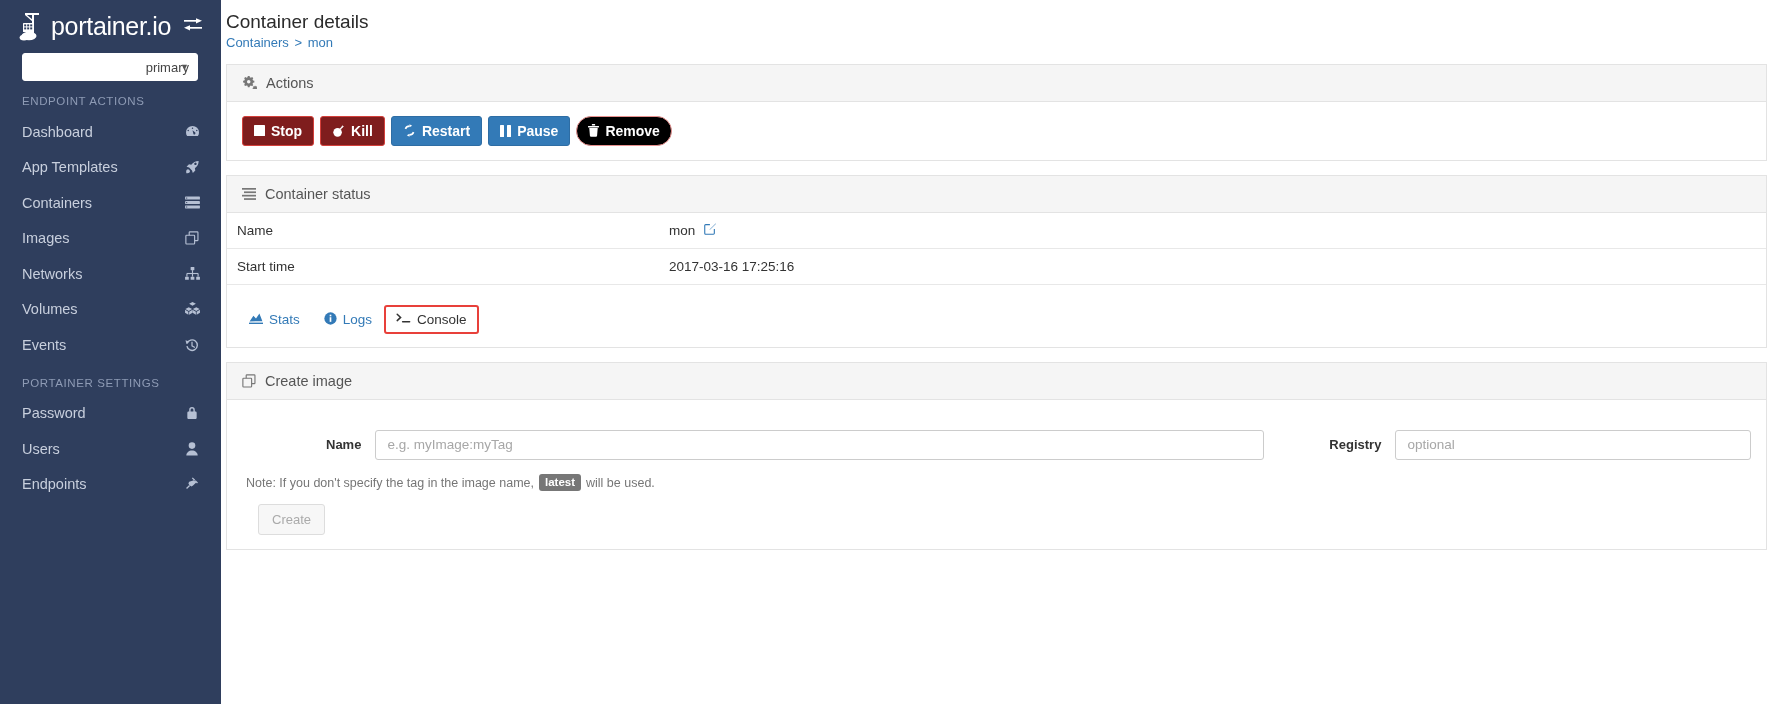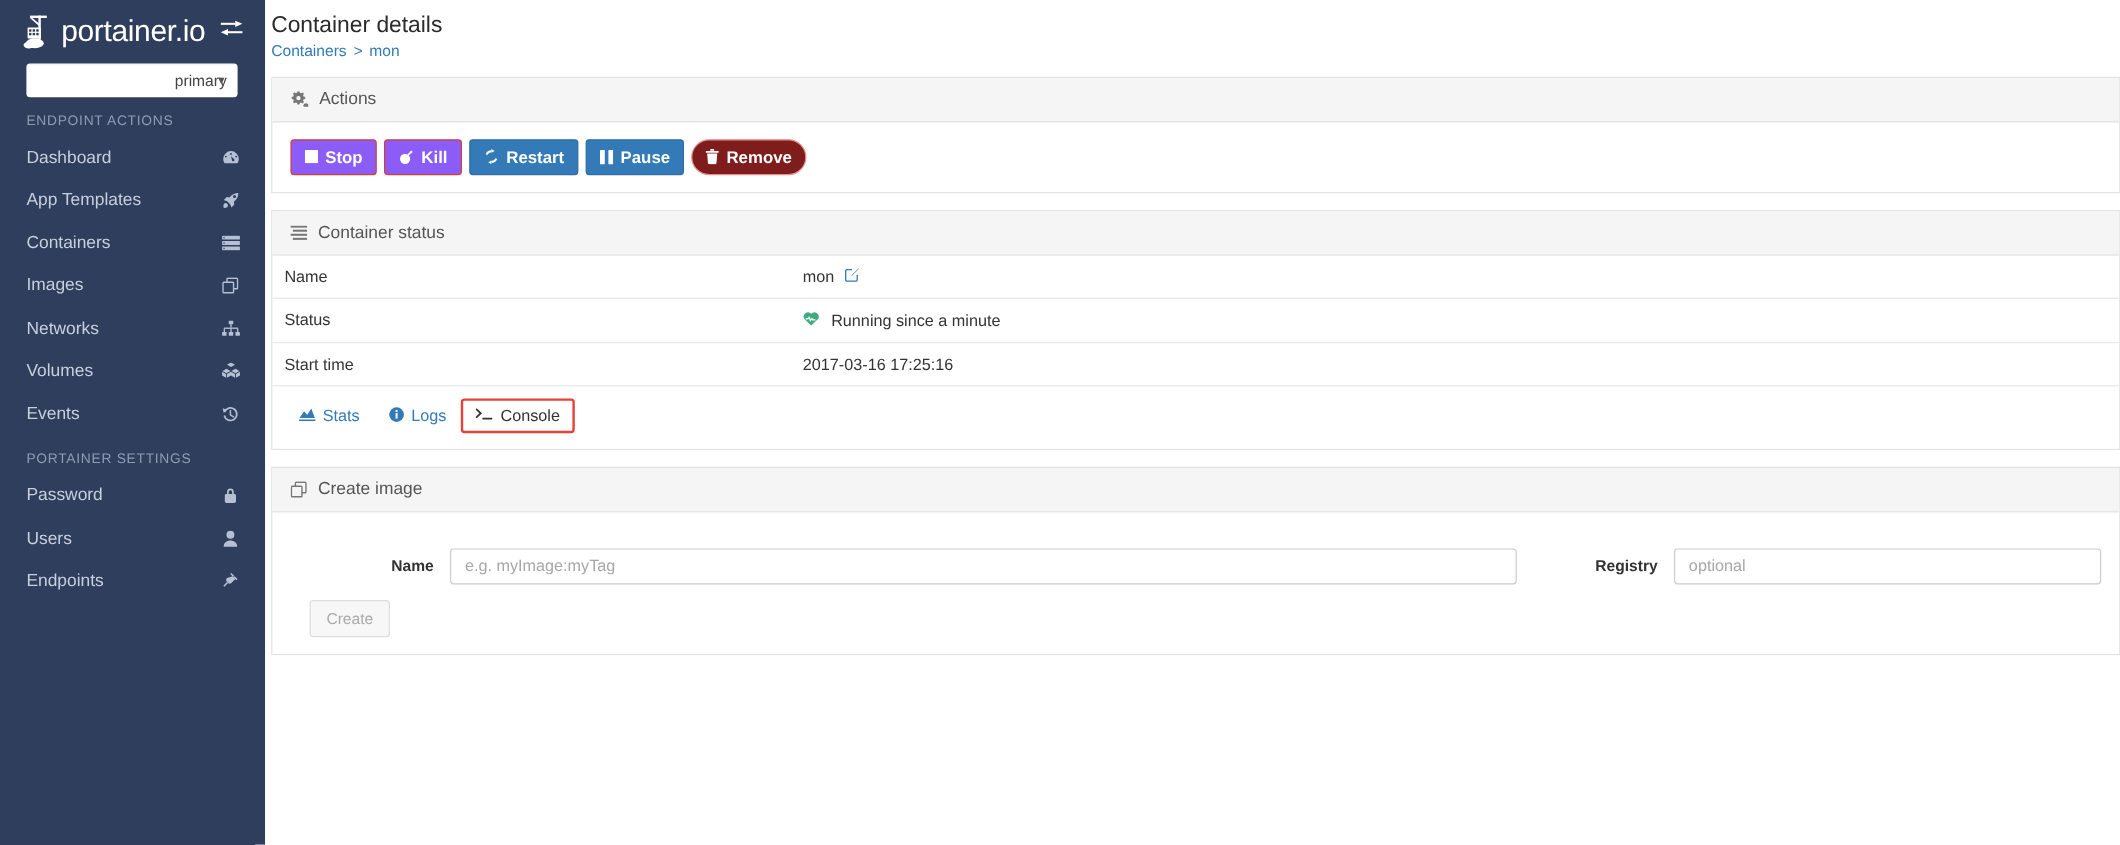--- a/index.html
+++ b/index.html
@@ -173,23 +173,23 @@
     font-weight: bold;
     padding: 0 11px;
     height: 30px;
     display: inline-flex;
     align-items: center;
     gap: 6px;
     cursor: pointer;
     line-height: 1;
     font-family: "Liberation Sans", sans-serif;
   }
-  .btn-danger  { background: #8b5cf6; border-color: #d43f3a; align-items: center; }
+  .btn-danger  { background: #7f1d1d; border-color: #d43f3a; align-items: center; }
   .btn-primary { background: #337ab7; border-color: #2e6da4; }
-  .btn-muted   { background: #7f1d1d; border-color: #e8918f; border-radius: 15px; }
+  .btn-muted   { background: #000000; border-color: #e8918f; border-radius: 15px; }
   .btn .bicon { font-size: 12px; line-height: 1; display: inline-flex; }
 
   
   table.status {
     width: 100%;
     border-collapse: collapse;
     font-size: 13.5px;
   }
   table.status td {
     border-top: 1px solid #e8e8e8;
@@ -199,21 +199,21 @@
   }
   table.status tr:first-child td { border-top: none; }
   td.col-key { width: 432px; }
   .edit-icon { color: #337ab7; margin-left: 5px; font-size: 12px; cursor: pointer; }
   .heart { color: #3dac7e; margin-right: 6px; font-size: 13px; }
 
   .linkbar {
     display: flex;
     align-items: center;
     gap: 0;
-    padding: 10px 10px 12px 10px;
+    padding: 20px 10px 12px 10px;
     border-top: 1px solid #e8e8e8;
   }
   .linkbtn {
     display: inline-flex;
     align-items: center;
     gap: 6px;
     color: #337ab7;
     font-size: 13.5px;
     padding: 6px 11px;
     cursor: pointer;
@@ -596,32 +596,20 @@
               <svg width="12" height="12" viewBox="0 0 13 13">
                     <g fill="none" stroke="#337ab7" stroke-width="1.2">
                       <path d="M11.2 6.6v4.6a1 1 0 01-1 1H1.8a1 1 0 01-1-1V2.8a1 1 0 011-1h4.6"></path>
                     </g>
                     <path fill="#337ab7" d="M12.6 0.5l.4.4-6 6-1.2.8.8-1.2z"></path>
                   </svg>
             </span>
           </td>
         </tr>
         <tr>
-          <td class="col-key">Status</td>
-          <td>
-            <span class="heart">
-              <svg width="14" height="13" viewBox="0 0 15 14">
-                    <path fill="#3dac7e" d="M7.5 13.3L1.4 7.4A3.9 3.9 0 017.5 2.6a3.9 3.9 0 016.1 4.8z"></path>
-                    <path fill="#ffffff" d="M2.6 6.4h2.1l.9-1.8 1.5 3.3 1.1-2 .8 1.6h2.3v1.1H8.3l-.4-.8-1.2 2.2L5.2 6.7l-.5 1H2.6z"></path>
-                  </svg>
-            </span>
-            <span>Running since a minute</span>
-          </td>
-        </tr>
-        <tr>
           <td class="col-key">Start time</td>
           <td>2017-03-16 17:25:16</td>
         </tr>
       </tbody>
         </table>
 
       <div class="linkbar">
         <a class="linkbtn">
           <span>
             <svg width="14" height="12" viewBox="0 0 14 12">
@@ -673,19 +661,24 @@
       </div>
       <div class="panel-body">
 
         <div class="form-line">
           <label class="form-label lbl-name">Name</label>
           <input class="txt txt-name" type="text" placeholder="e.g. myImage:myTag" style="">
           <label class="form-label lbl-registry">Registry</label>
           <input class="txt txt-registry" type="text" placeholder="optional" style="">
         </div>
 
+        <div class="note">
+          <span>Note: If you don't specify the tag in the image name,</span>
+          <span class="tag-latest">latest</span>
+          <span>will be used.</span>
+        </div>
 
         <button class="btn-create">Create</button>
       </div>
     </section>
 
   </main>
 </div>
 
 </body></html>

